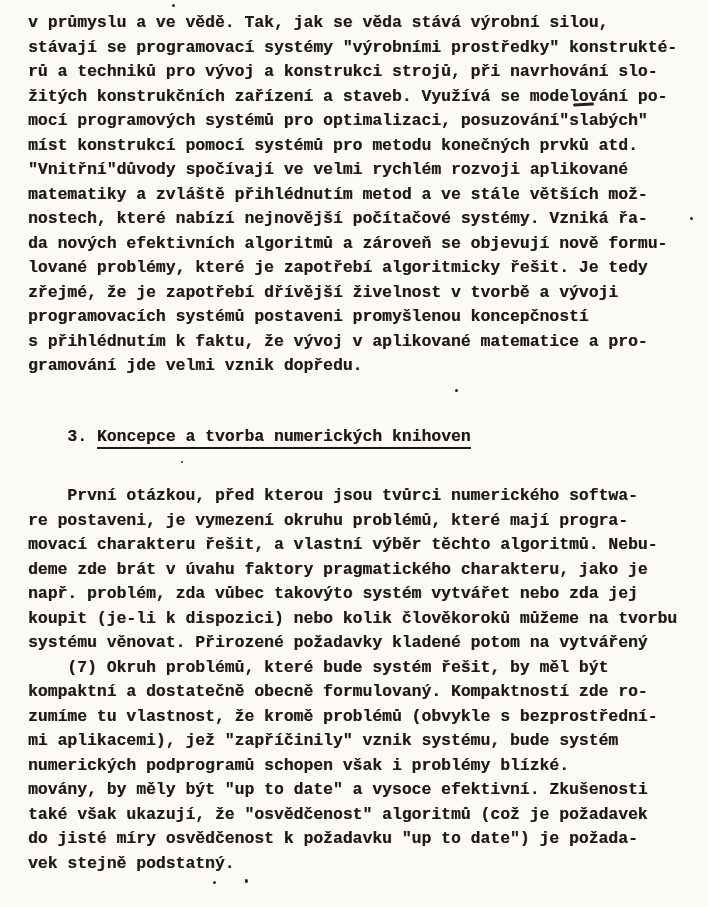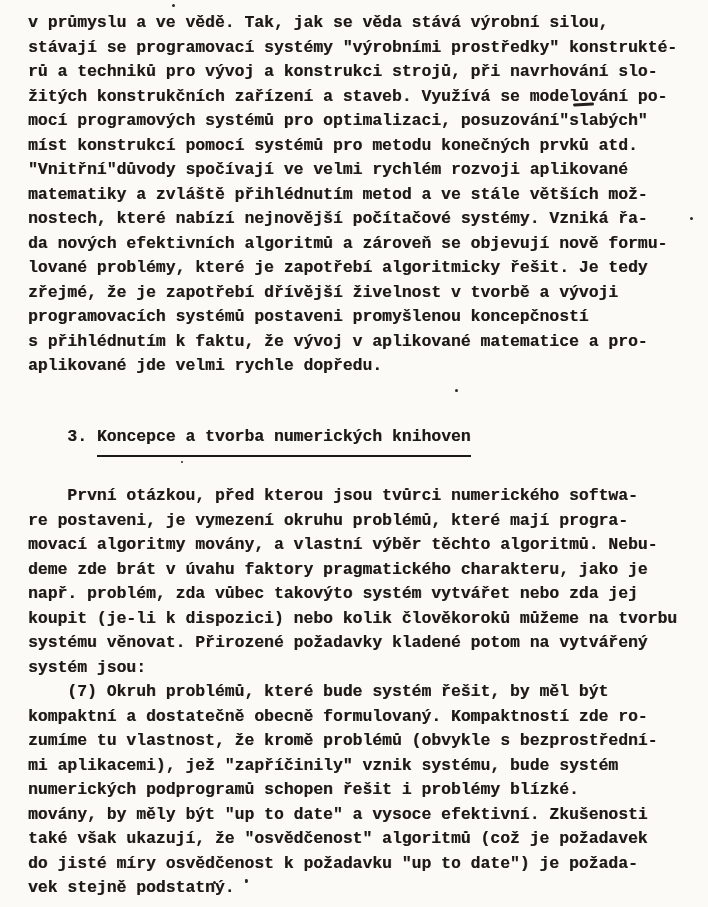--- a/index.html
+++ b/index.html
@@ -27,21 +27,21 @@
     white-space: pre;
     height: 24.5px;
   }
   .heading-row {
     margin-top: 22px;
     margin-bottom: 10px;
     white-space: pre;
   }
   .underlined {
     border-bottom: 2.4px solid #1d1a16;
-    padding-bottom: 9px;
+    padding-bottom: 1px;
   }
   
   .speck {
     position: absolute;
     background: #2a2username624;
     background: #2a2624;
     border-radius: 50%;
   }
   .s1 { left: 172px; top: 4px;  width: 3px; height: 3px; }
   .s2 { left: 455px; top: 389px; width: 3px; height: 3px; }
@@ -71,44 +71,43 @@
     <div class="line">mocí programových systémů pro optimalizaci, posuzování"slabých"</div>
     <div class="line">míst konstrukcí pomocí systémů pro metodu konečných prvků atd.</div>
     <div class="line">"Vnitřní"důvody spočívají ve velmi rychlém rozvoji aplikované</div>
     <div class="line">matematiky a zvláště přihlédnutím metod a ve stále větších mož-</div>
     <div class="line">nostech, které nabízí nejnovější počítačové systémy. Vzniká řa-</div>
     <div class="line">da nových efektivních algoritmů a zároveň se objevují nově formu-</div>
     <div class="line">lované problémy, které je zapotřebí algoritmicky řešit. Je tedy</div>
     <div class="line">zřejmé, že je zapotřebí dřívější živelnost v tvorbě a vývoji</div>
     <div class="line">programovacích systémů postaveni promyšlenou koncepčností</div>
     <div class="line">s přihlédnutím k faktu, že vývoj v aplikované matematice a pro-</div>
-    <div class="line">aplikované jde velmi rychle dopředu.</div>
+    <div class="line">gramování jde velmi vznik dopředu.</div>
   </div>
 
   <div class="heading-row">
     <span>3. </span><span class="underlined">Koncepce a tvorba numerických knihoven</span>
   </div>
 
   <div>
     <div class="line">    První otázkou, před kterou jsou tvůrci numerického softwa-</div>
     <div class="line">re postaveni, je vymezení okruhu problémů, které mají progra-</div>
-    <div class="line">movací algoritmy movány, a vlastní výběr těchto algoritmů. Nebu-</div>
+    <div class="line">movací charakteru řešit, a vlastní výběr těchto algoritmů. Nebu-</div>
     <div class="line">deme zde brát v úvahu faktory pragmatického charakteru, jako je</div>
     <div class="line">např. problém, zda vůbec takovýto systém vytvářet nebo zda jej</div>
     <div class="line">koupit (je-li k dispozici) nebo kolik člověkoroků můžeme na tvorbu</div>
     <div class="line">systému věnovat. Přirozené požadavky kladené potom na vytvářený</div>
-    <div class="line">systém jsou:</div>
   </div>
 
   <div>
     <div class="line">    (7) Okruh problémů, které bude systém řešit, by měl být</div>
     <div class="line">kompaktní a dostatečně obecně formulovaný. Kompaktností zde ro-</div>
     <div class="line">zumíme tu vlastnost, že kromě problémů (obvykle s bezprostřední-</div>
     <div class="line">mi aplikacemi), jež "zapříčinily" vznik systému, bude systém</div>
-    <div class="line">numerických podprogramů schopen řešit i problémy blízké.</div>
+    <div class="line">numerických podprogramů schopen však i problémy blízké.</div>
   </div>
 
   <div>
     <div class="line">movány, by měly být "up to date" a vysoce efektivní. Zkušenosti</div>
     <div class="line">také však ukazují, že "osvědčenost" algoritmů (což je požadavek</div>
     <div class="line">do jisté míry osvědčenost k požadavku "up to date") je požada-</div>
     <div class="line">vek stejně podstatný.</div>
   </div>
 
   <div class="speck s1"></div>

